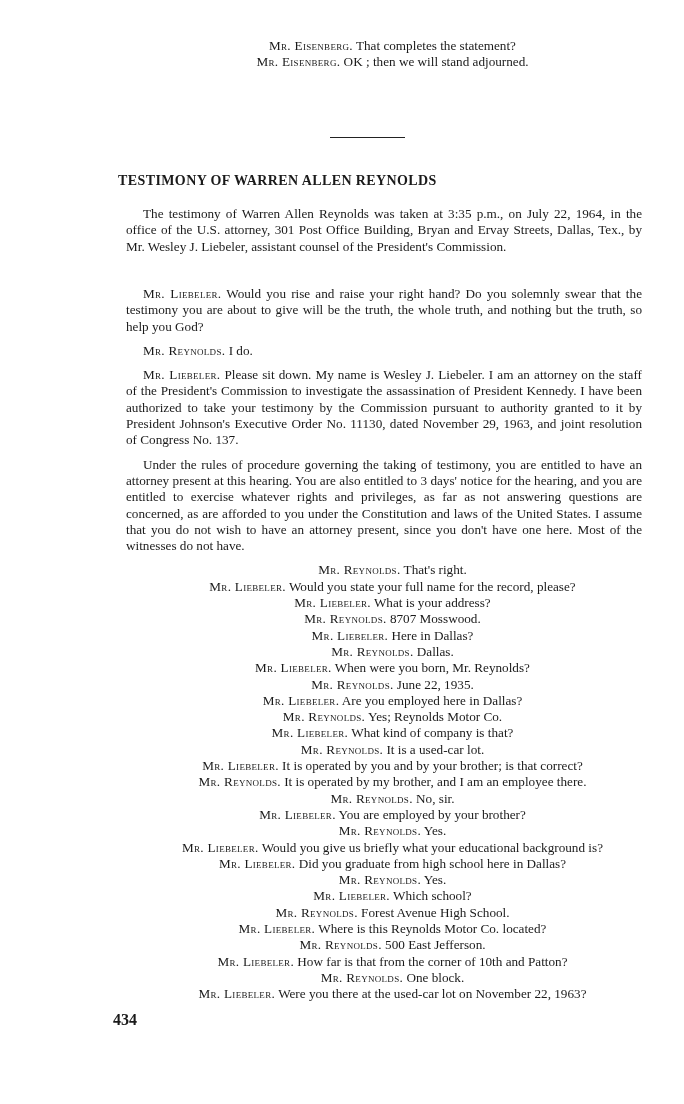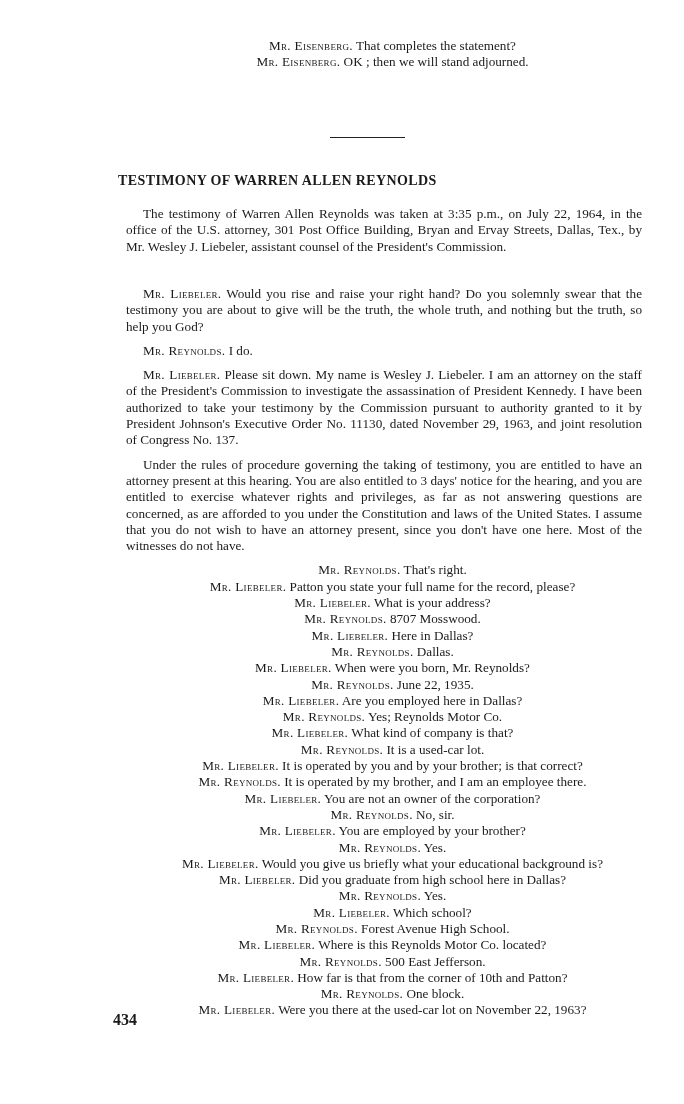--- a/index.html
+++ b/index.html
@@ -35,34 +35,33 @@
 </div>
 
 <div class="body2">
   <p class="para last"><span class="sc">Mr. Liebeler.</span> <span>Would you rise and raise your right hand? Do you solemnly swear that the testimony you are about to give will be the truth, the whole truth, and nothing but the truth, so help you God?</span></p>
   <p class="para last"><span class="sc">Mr. Reynolds.</span> <span>I do.</span></p>
   <p class="para last"><span class="sc">Mr. Liebeler.</span> <span>Please sit down. My name is Wesley J. Liebeler. I am an attorney on the staff of the President's Commission to investigate the assassination of President Kennedy. I have been authorized to take your testimony by the Commission pursuant to authority granted to it by President Johnson's Executive Order No. 11130, dated November 29, 1963, and joint resolution of Congress No. 137.</span></p>
   <p class="para last"><span>Under the rules of procedure governing the taking of testimony, you are entitled to have an attorney present at this hearing. You are also entitled to 3 days' notice for the hearing, and you are entitled to exercise whatever rights and privileges, as far as not answering questions are concerned, as are afforded to you under the Constitution and laws of the United States. I assume that you do not wish to have an attorney present, since you don't have one here. Most of the witnesses do not have.</span></p>
 
   <div id="dialogue-list">
       <div class="line dlg"><span class="sc">Mr. Reynolds.</span> <span>That's right.</span></div>
-      <div class="line dlg"><span class="sc">Mr. Liebeler.</span> <span>Patton you state your full name for the record, please?</span></div>
+      <div class="line dlg"><span class="sc">Mr. Liebeler.</span> <span>Would you state your full name for the record, please?</span></div>
       <div class="line dlg"><span class="sc">Mr. Liebeler.</span> <span>What is your address?</span></div>
       <div class="line dlg"><span class="sc">Mr. Reynolds.</span> <span>8707 Mosswood.</span></div>
       <div class="line dlg"><span class="sc">Mr. Liebeler.</span> <span>Here in Dallas?</span></div>
       <div class="line dlg"><span class="sc">Mr. Reynolds.</span> <span>Dallas.</span></div>
       <div class="line dlg"><span class="sc">Mr. Liebeler.</span> <span>When were you born, Mr. Reynolds?</span></div>
       <div class="line dlg"><span class="sc">Mr. Reynolds.</span> <span>June 22, 1935.</span></div>
       <div class="line dlg"><span class="sc">Mr. Liebeler.</span> <span>Are you employed here in Dallas?</span></div>
       <div class="line dlg"><span class="sc">Mr. Reynolds.</span> <span>Yes; Reynolds Motor Co.</span></div>
       <div class="line dlg"><span class="sc">Mr. Liebeler.</span> <span>What kind of company is that?</span></div>
       <div class="line dlg"><span class="sc">Mr. Reynolds.</span> <span>It is a used-car lot.</span></div>
       <div class="line dlg"><span class="sc">Mr. Liebeler.</span> <span>It is operated by you and by your brother; is that correct?</span></div>
       <div class="line dlg"><span class="sc">Mr. Reynolds.</span> <span>It is operated by my brother, and I am an employee there.</span></div>
-      <div class="line dlg"><span class="sc">Mr. Liebeler.</span> <span>You are not an owner of the corporation?</span></div>
       <div class="line dlg"><span class="sc">Mr. Reynolds.</span> <span>No, sir.</span></div>
       <div class="line dlg"><span class="sc">Mr. Liebeler.</span> <span>You are employed by your brother?</span></div>
       <div class="line dlg"><span class="sc">Mr. Reynolds.</span> <span>Yes.</span></div>
       <div class="line dlg"><span class="sc">Mr. Liebeler.</span> <span>Would you give us briefly what your educational background is?</span></div>
       <div class="line dlg"><span class="sc">Mr. Liebeler.</span> <span>Did you graduate from high school here in Dallas?</span></div>
       <div class="line dlg"><span class="sc">Mr. Reynolds.</span> <span>Yes.</span></div>
       <div class="line dlg"><span class="sc">Mr. Liebeler.</span> <span>Which school?</span></div>
       <div class="line dlg"><span class="sc">Mr. Reynolds.</span> <span>Forest Avenue High School.</span></div>
       <div class="line dlg"><span class="sc">Mr. Liebeler.</span> <span>Where is this Reynolds Motor Co. located?</span></div>
       <div class="line dlg"><span class="sc">Mr. Reynolds.</span> <span>500 East Jefferson.</span></div>

